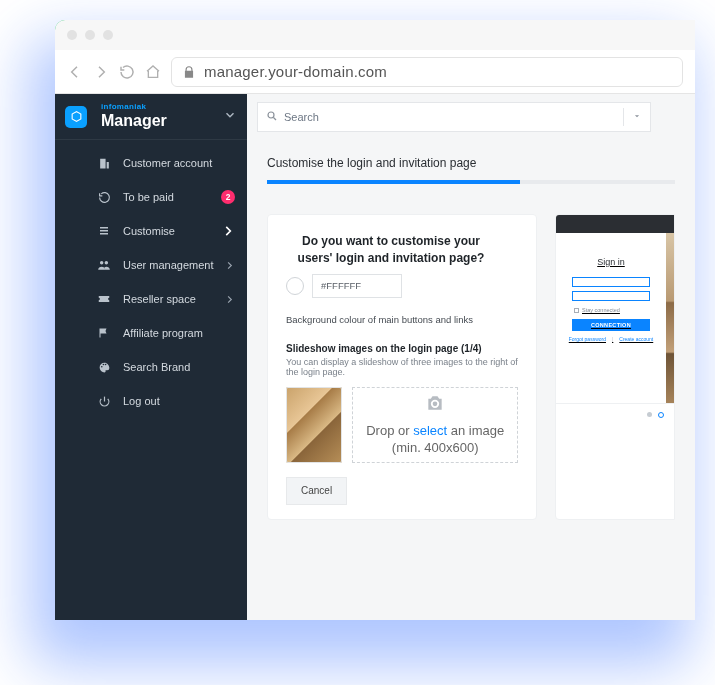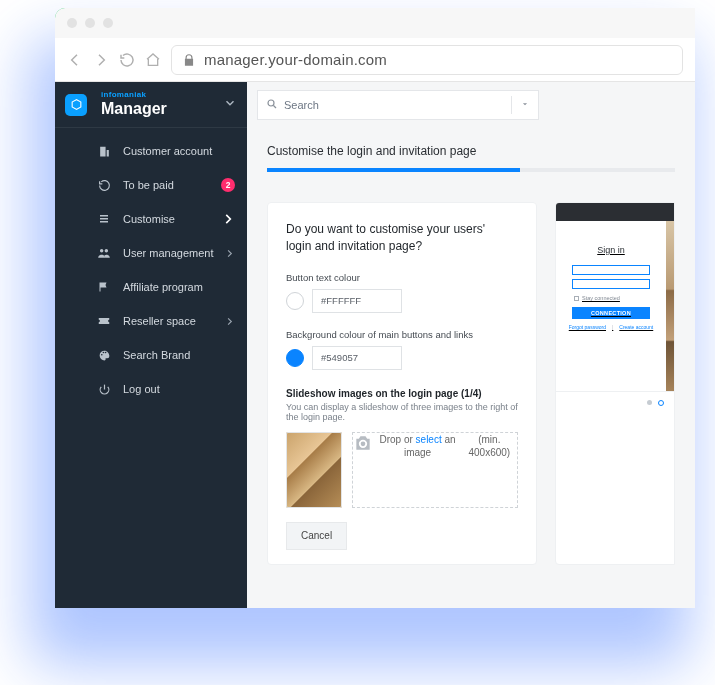--- a/index.html
+++ b/index.html
@@ -1,19 +1,19 @@
 <!DOCTYPE html>
 <html><head>
 <meta charset="utf-8">
 <style>
   * { box-sizing: border-box; margin: 0; padding: 0; }
   html, body { width: 715px; height: 685px; font-family: -apple-system, BlinkMacSystemFont, "Segoe UI", Arial, sans-serif; background:#fff; }
   .shadow-wrap { position:relative; width:680px; }
   .shadow-blob { position:absolute; left:30px; top:40px; width:660px; height:625px; background:#1a5cff; filter:blur(30px); opacity:.35; border-radius:20px; z-index:0; }
-  .window { position:absolute; left:55px; top:8px; width:640px; height:600px; background:#22c55e; border-radius:10px 0 0 0; overflow:hidden; z-index:1; }
+  .window { position:absolute; left:55px; top:20px; width:640px; height:600px; background:#22c55e; border-radius:10px 0 0 0; overflow:hidden; z-index:1; }
   
   .chrome-top { height:30px; background:#f7f7f7; display:flex; align-items:center; padding:0 12px; gap:8px; }
   .mac-dot { width:10px; height:10px; border-radius:50%; background:#e2e2e2; }
   .chrome-tools { height:44px; background:#fff; border-bottom:1px solid #e5e5e5; display:flex; align-items:center; gap:10px; padding:0 12px; }
   .nav-ico { width:16px; height:16px; color:#b0b0b0; display:flex; align-items:center; justify-content:center; }
   .addr { flex:1; display:flex; align-items:center; gap:8px; height:30px; border:1px solid #e3e3e3; border-radius:6px; padding:0 10px; background:#fff; }
   .addr-text { font-size:15px; color:#555; letter-spacing:.2px; }
   .lock { width:14px; height:14px; color:#888; }
   
   .app { display:flex; height:calc(100% - 74px); }
@@ -26,41 +26,41 @@
   .brand-name { font-size:16px; font-weight:700; color:#fff; }
   .brand-chevron { margin-left:auto; color:#aab4bf; }
   .side-list { padding-top:6px;padding-left:28px; }
   .side-item { display:flex; align-items:center; height:34px; padding:0 12px; font-size:11px; color:#d4dae0; cursor:pointer; }
   .side-item .ico { width:18px; display:flex; justify-content:center; margin-right:10px; color:#b9c2cb; }
   .side-item .tail { margin-left:auto; display:flex; align-items:center; }
   .badge { min-width:14px; height:14px; border-radius:7px; background:#ff2d6e; color:#fff; font-size:8.5px; font-weight:700; display:flex; align-items:center; justify-content:center; padding:0 3px; }
   .chev-sm { color:#9aa4af; }
   
   .main { flex:1; background:#f5f6f7; display:flex; flex-direction:column; overflow:hidden; }
-  .searchbar { margin:8px 0 0 10px; height:30px; width:282px; background:#fff; border:1px solid #e4e6e9; border-radius:0; display:flex; align-items:center; padding:0 8px; font-size:11px; color:#6d7784; }
+  .searchbar { margin:8px 0 0 10px; height:30px; width:394px; background:#fff; border:1px solid #e4e6e9; border-radius:0; display:flex; align-items:center; padding:0 8px; font-size:11px; color:#6d7784; }
   .searchbar .sep { margin-left:auto; width:1px; height:18px; background:#e4e6e9; margin-right:8px; }
   .page { padding:24px 20px 0 20px; }
   .page-title { font-size:12px; color:#2a2e33; margin-bottom:10px; }
   .progress { height:4px; width:100%; background:#e8eaed; position:relative; }
   .progress-bar { position:absolute; left:0; top:0; height:100%; width:62%; background:#0a84ff; }
   .card-row { display:flex; gap:18px; margin-top:30px; }
   .card { background:#fff; border:1px solid #eef0f2; border-radius:4px; padding:18px 18px 14px 18px; width:270px; }
-  .card h3 { font-size:12px; font-weight:400; color:#1f2429; line-height:1.45; max-width:210px; }
+  .card h3 { font-size:12px; font-weight:700; color:#1f2429; line-height:1.45; max-width:210px;text-align:center; }
   .form-label { font-size:9.5px; color:#454b52; margin-top:16px; display:block; }
   .color-row { display:flex; align-items:center; gap:8px; margin-top:6px; }
   .swatch { width:18px; height:18px; border-radius:50%; border:1px solid #d0d4d8; background:#fff; }
   .swatch.blue { background:#0a84ff; border-color:#0a84ff; }
   .color-input { width:90px; height:24px; border:1px solid #dfe2e5; font-size:9.5px; padding:9px 8px; color:#5a6068; background:#fff; }
   .form-label.sec { margin-top:18px; font-weight:700; color:#1f2429; font-size:10px; }
   .form-sub { font-size:9px; color:#7a818a; margin-top:3px; }
   .upload-row { display:flex; gap:10px; margin-top:10px; }
   .thumb { width:58px; height:76px; border-radius:2px; background:
     linear-gradient(135deg,#c9a26a 0%,#e8c696 35%,#a77c47 36%,#d9b884 60%,#8a653a 61%,#b78f58 100%);
     box-shadow:inset 0 0 0 1px #e2e4e6; }
-  .dropzone { width:170px; height:76px; border:1px dashed #cfd3d7; display:flex; flex-direction:row; justify-content:center; font-size:10px; color:#666; text-align:center; line-height:1.35; }
+  .dropzone { width:170px; height:76px; border:1px dashed #cfd3d7; display:flex; flex-direction:column; align-items:center; justify-content:center; font-size:13px; color:#666; text-align:center; line-height:1.35; }
   .dropzone .cam { color:#b7bcc2; margin-bottom:4px; }
   .dropzone .link { color:#0a84ff; }
   .btn-cancel { margin-top:14px; height:28px; padding:0 14px; font-size:10px; color:#444; background:#f2f4f6; border:1px solid #e7e9eb; cursor:pointer; }
   
   .preview-panel { background:#fff; border:1px solid #eef0f2; border-radius:4px 0 0 4px; padding:0; width:172px; overflow:hidden; }
   .pv-top { height:18px; background:#2b2e33; }
   .pv-body { display:flex; height:170px; }
   .pv-login { flex:0 0 110px; padding:24px 10px 8px 10px; display:flex; flex-direction:column; align-items:center;text-decoration:underline; }
   .pv-title { font-size:9px; color:#2a2e33; margin-bottom:10px; }
   .pv-input { width:78px; height:10px; border:1px solid #0a84ff; margin-bottom:4px; }
@@ -183,38 +183,38 @@
               </span>
             <span>User management</span>
             <span class="tail chev-sm">
                 <svg viewBox="0 0 24 24" width="11" height="11" fill="none" stroke="currentColor" stroke-width="2.5">
                   <path d="M9 5l7 7-7 7"></path>
                 </svg>
               </span>
           </div>
           <div class="side-item">
             <span class="ico">
-                <svg viewBox="0 0 24 24" width="12" height="12" fill="currentColor">
-                  <path d="M5 3h12l-2 5 2 5H5v8H3V3h2z"></path>
-                </svg>
-              </span>
-            <span>Affiliate program</span>
-          </div>
-          <div class="side-item">
-            <span class="ico">
                 <svg viewBox="0 0 24 24" width="14" height="14" fill="currentColor">
                   <path d="M3 7h18v3a2 2 0 1 0 0 4v3H3v-3a2 2 0 1 0 0-4V7z"></path>
                 </svg>
               </span>
             <span>Reseller space</span>
             <span class="tail chev-sm">
                 <svg viewBox="0 0 24 24" width="11" height="11" fill="none" stroke="currentColor" stroke-width="2.5">
                   <path d="M9 5l7 7-7 7"></path>
                 </svg>
               </span>
+          </div>
+          <div class="side-item">
+            <span class="ico">
+                <svg viewBox="0 0 24 24" width="12" height="12" fill="currentColor">
+                  <path d="M5 3h12l-2 5 2 5H5v8H3V3h2z"></path>
+                </svg>
+              </span>
+            <span>Affiliate program</span>
           </div>
           <div class="side-item">
             <span class="ico">
                 <svg viewBox="0 0 24 24" width="13" height="13" fill="currentColor">
                   <path d="M12 3a9 9 0 0 0 0 18c1.5 0 2-1 2-2s-.5-2 1-2h2a4 4 0 0 0 4-4c0-5-4-10-9-10zM7 12a1.5 1.5 0 1 1 0-3 1.5 1.5 0 0 1 0 3zm3-4a1.5 1.5 0 1 1 0-3 1.5 1.5 0 0 1 0 3zm4 0a1.5 1.5 0 1 1 0-3 1.5 1.5 0 0 1 0 3z"></path>
                 </svg>
               </span>
             <span>Search Brand</span>
           </div>
           <div class="side-item">
@@ -250,31 +250,26 @@
           <div class="page-title">Customise the login and invitation page</div>
           <div class="progress">
             <div class="progress-bar"></div>
           </div>
 
           <div class="card-row">
 
             <section class="card">
               <h3>Do you want to customise your users' login and invitation page?</h3>
 
-              <label class="form-label">Button text colour</label>
               <div class="color-row">
                 <span class="swatch"></span>
                 <input class="color-input" value="#FFFFFF" style="">
               </div>
 
               <label class="form-label">Background colour of main buttons and links</label>
-              <div class="color-row">
-                <span class="swatch blue"></span>
-                <input class="color-input" value="#549057" style="">
-              </div>
 
               <label class="form-label sec">Slideshow images on the login page (1/4)</label>
               <div class="form-sub">You can display a slideshow of three images to the right of the login page.</div>
 
               <div class="upload-row">
                 <div class="thumb"></div>
                 <div class="dropzone">
                   <span class="cam">
                     <svg viewBox="0 0 24 24" width="20" height="20" fill="currentColor">
                         <path d="M4 7h3l2-3h6l2 3h3v13H4V7zm8 11a5 5 0 1 0 0-10 5 5 0 0 0 0 10zm0-2.2a2.8 2.8 0 1 1 0-5.6 2.8 2.8 0 0 1 0 5.6z"></path>

